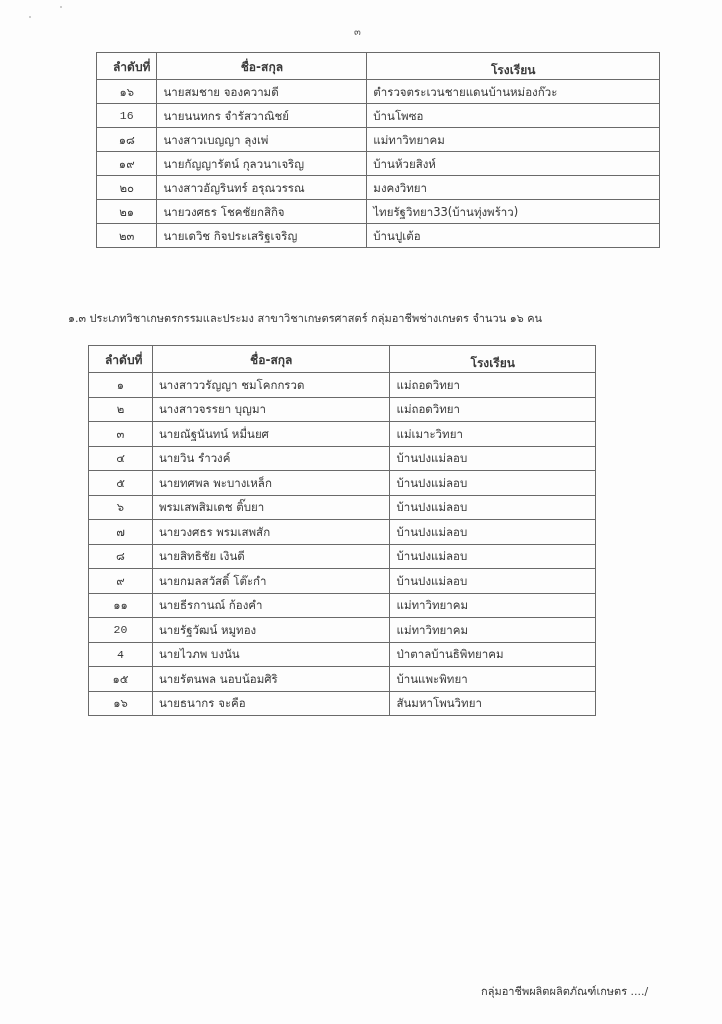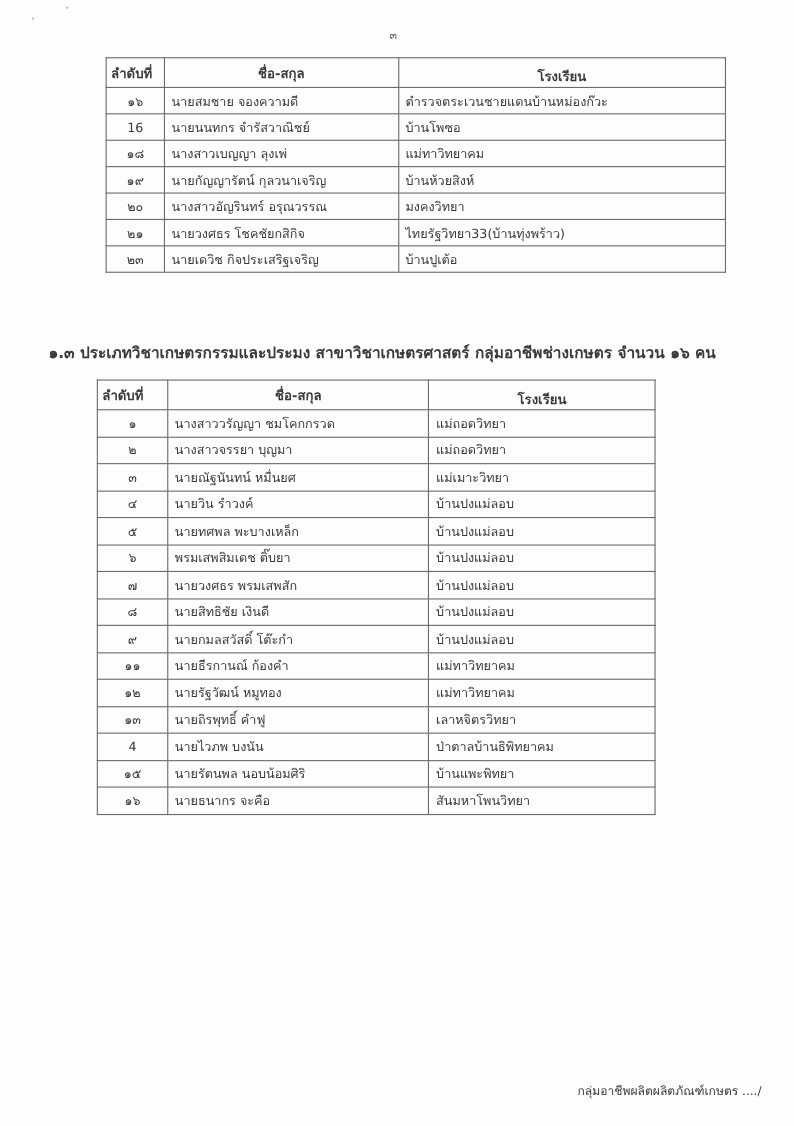--- a/index.html
+++ b/index.html
@@ -5,30 +5,30 @@
     html, body { margin: 0; padding: 0; }
     body {
       width: 722px; height: 1024px; background: #fdfdfd; position: relative; overflow: hidden;
       font-family: "DejaVu Sans", "Liberation Sans", sans-serif; color: #3a3a3a;
     }
     .page-num { position: absolute; left: 354px; top: 24px; font-size: 10px; color: #555; }
     .dot { position: absolute; width: 2px; height: 2px; background: #bbb; border-radius: 50%; }
     table { position: absolute; border-collapse: collapse; font-size: 11.5px; }
     td, th { border: 1px solid #6a6a6a; padding: 0 6px; white-space: nowrap; height: 23px; }
     th { font-weight: bold; font-size: 12px; height: 26px; }
-    th.no { text-align: left; padding-left: 4px; }
-    td.no { text-align: center; }
+    th.no { text-align: left; padding-left: 16px; }
+    td.no { text-align: center; font-family: Liberation Mono, monospace; }
     #t1 { left: 96px; top: 52px; width: 564px; }
     #t1 col.c1 { width: 53px; } #t1 col.c2 { width: 213px; } #t1 col.c3 { width: 298px; }
     #t2 { left: 88px; top: 345px; width: 508px; }
     #t2 col.c1 { width: 64px; } #t2 col.c2 { width: 238px; } #t2 col.c3 { width: 206px; }
     #t2 td { height: 23.5px; }
     th.school { vertical-align: bottom; }
-    .section-heading { position: absolute; left: 44px; top: 309px; font-size: 14px; white-space: nowrap; font-weight: bold; }
-    .footer { position: absolute; left: 525px; top: 982px; font-size: 11px; white-space: nowrap; }
+    .section-heading { position: absolute; left: 68px; top: 309px; font-size: 11px; white-space: nowrap; }
+    .footer { position: absolute; left: 481px; top: 982px; font-size: 11px; white-space: nowrap; }
   </style>
 </head>
 <body>
 
 <span class="dot" style="left:60px;top:6px;"></span>
 <span class="dot" style="left:29px;top:16px;"></span>
 
 <div class="page-num">๓</div>
 
 <table id="t1">
@@ -143,28 +143,23 @@
         <td class="no">๙</td>
         <td>นายกมลสวัสดิ์ โต๊ะกำ</td>
         <td>บ้านปงแม่ลอบ</td>
       </tr>
       <tr>
         <td class="no">๑๑</td>
         <td>นายธีรกานณ์ ก้องคำ</td>
         <td>แม่ทาวิทยาคม</td>
       </tr>
       <tr>
-        <td class="no">๑๒</td>
+        <td class="no">20</td>
         <td>นายรัฐวัฒน์ หมูทอง</td>
         <td>แม่ทาวิทยาคม</td>
-      </tr>
-      <tr>
-        <td class="no">๑๓</td>
-        <td>นายถิรพุทธิ์ คำฟู</td>
-        <td>เลาหจิตรวิทยา</td>
       </tr>
       <tr>
         <td class="no">4</td>
         <td>นายไวภพ บงนัน</td>
         <td>ป่าตาลบ้านธิพิทยาคม</td>
       </tr>
       <tr>
         <td class="no">๑๕</td>
         <td>นายรัตนพล นอบน้อมศิริ</td>
         <td>บ้านแพะพิทยา</td>

